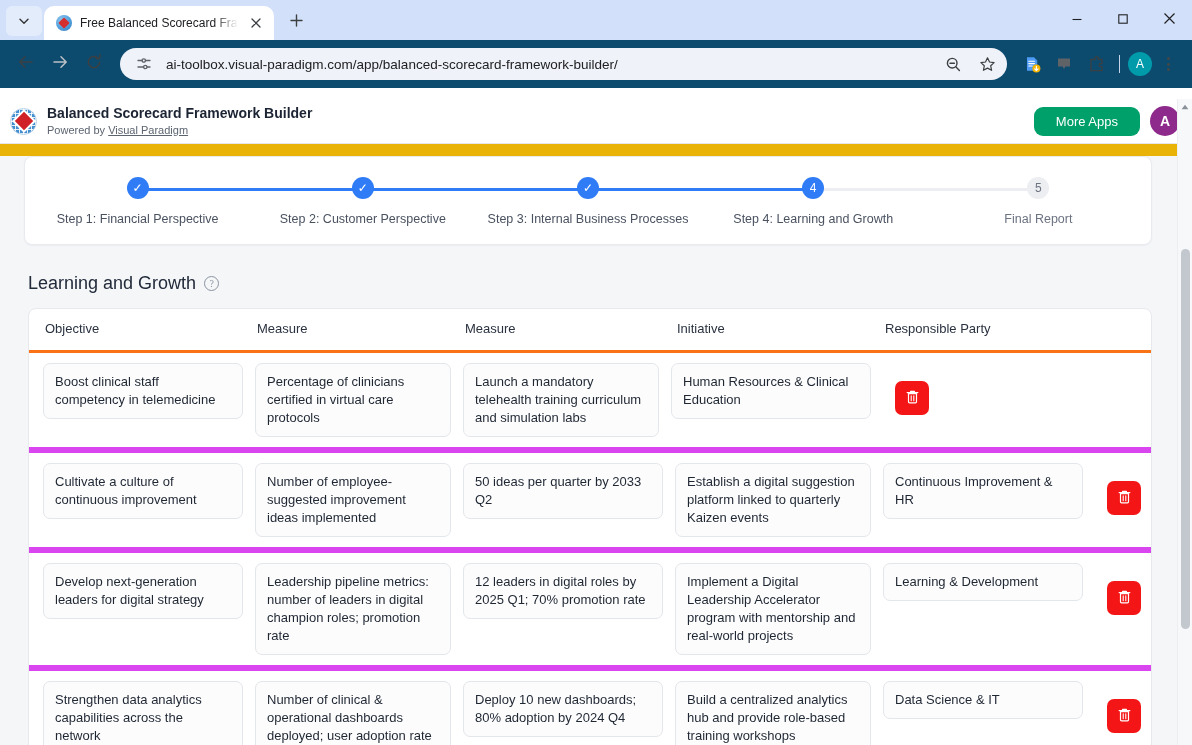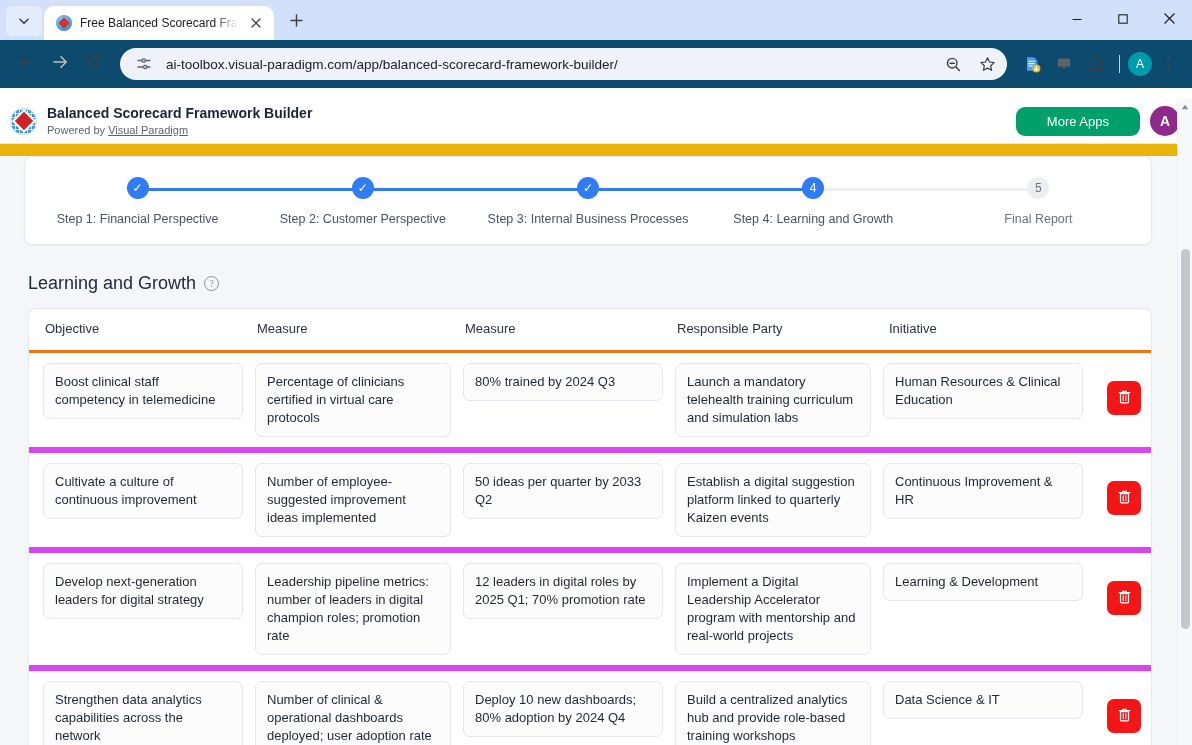--- a/index.html
+++ b/index.html
@@ -89,21 +89,21 @@
     content:""; position:absolute; left:50%; top:50%; width:13px; height:13px;
     transform: translate(-50%,-50%) rotate(45deg);
     background:#cf2127; border:2px solid #fff; border-radius:1px;
   }
   .app-title { font-size:14px; font-weight:bold; color:#1c2433; line-height:15px; }
   .app-sub { font-size:11px; color:#5c6470; line-height:14px; margin-top:2px; }
   .app-sub a { color:#5c6470; text-decoration: underline; }
   .hdr-spacer { flex:1; }
   .more-apps {
     background:#00a06b; color:#fff; font-size:13px; border:none; border-radius:9px;
-    padding: 7px 31px; cursor:pointer; white-space:nowrap;
+    padding: 7px 22px; cursor:pointer; white-space:nowrap;
   }
   .hdr-avatar {
     width:30px; height:30px; border-radius:50%; background:#8e2a8b; color:#fff;
     display:flex; align-items:center; justify-content:center; font-size:14px; font-weight:bold; cursor:pointer;
   }
 
   
   .content { position:relative; width:1192px; height:612px; background:#f5f6f8; padding: 0 0 0 0; }
 
   .stepper-card {
@@ -338,34 +338,31 @@
       <div class="section-head">
         <div class="section-title">Learning and Growth</div>
         <div class="help-icon">?</div>
       </div>
 
       <div class="table-card">
         <div class="thead" id="thead">
             <div class="th c1">Objective</div>
             <div class="th c2">Measure</div>
             <div class="th c3">Measure</div>
+            <div class="th c4">Initiative</div>
             <div class="th c5">Responsible Party</div>
-            <div class="th c4">Initiative</div>
             <div class="c6"></div>
           </div>
         <div id="tbody">
             <div class="trow">
               <div class="c1">
                 <div class="cellbox">Boost clinical staff competency in telemedicine</div>
               </div>
               <div class="c2">
                 <div class="cellbox">Percentage of clinicians certified in virtual care protocols</div>
-              </div>
-              <div class="c3">
-                <div class="cellbox">80% trained by 2024 Q3</div>
               </div>
               <div class="c4">
                 <div class="cellbox">Launch a mandatory telehealth training curriculum and simulation labs</div>
               </div>
               <div class="c5">
                 <div class="cellbox">Human Resources &amp; Clinical Education</div>
               </div>
               <div class="c6">
                 <button class="del-btn" style="background: rgb(244, 22, 22);">
                   <span><svg width="15" height="16" viewBox="0 0 15 16">

